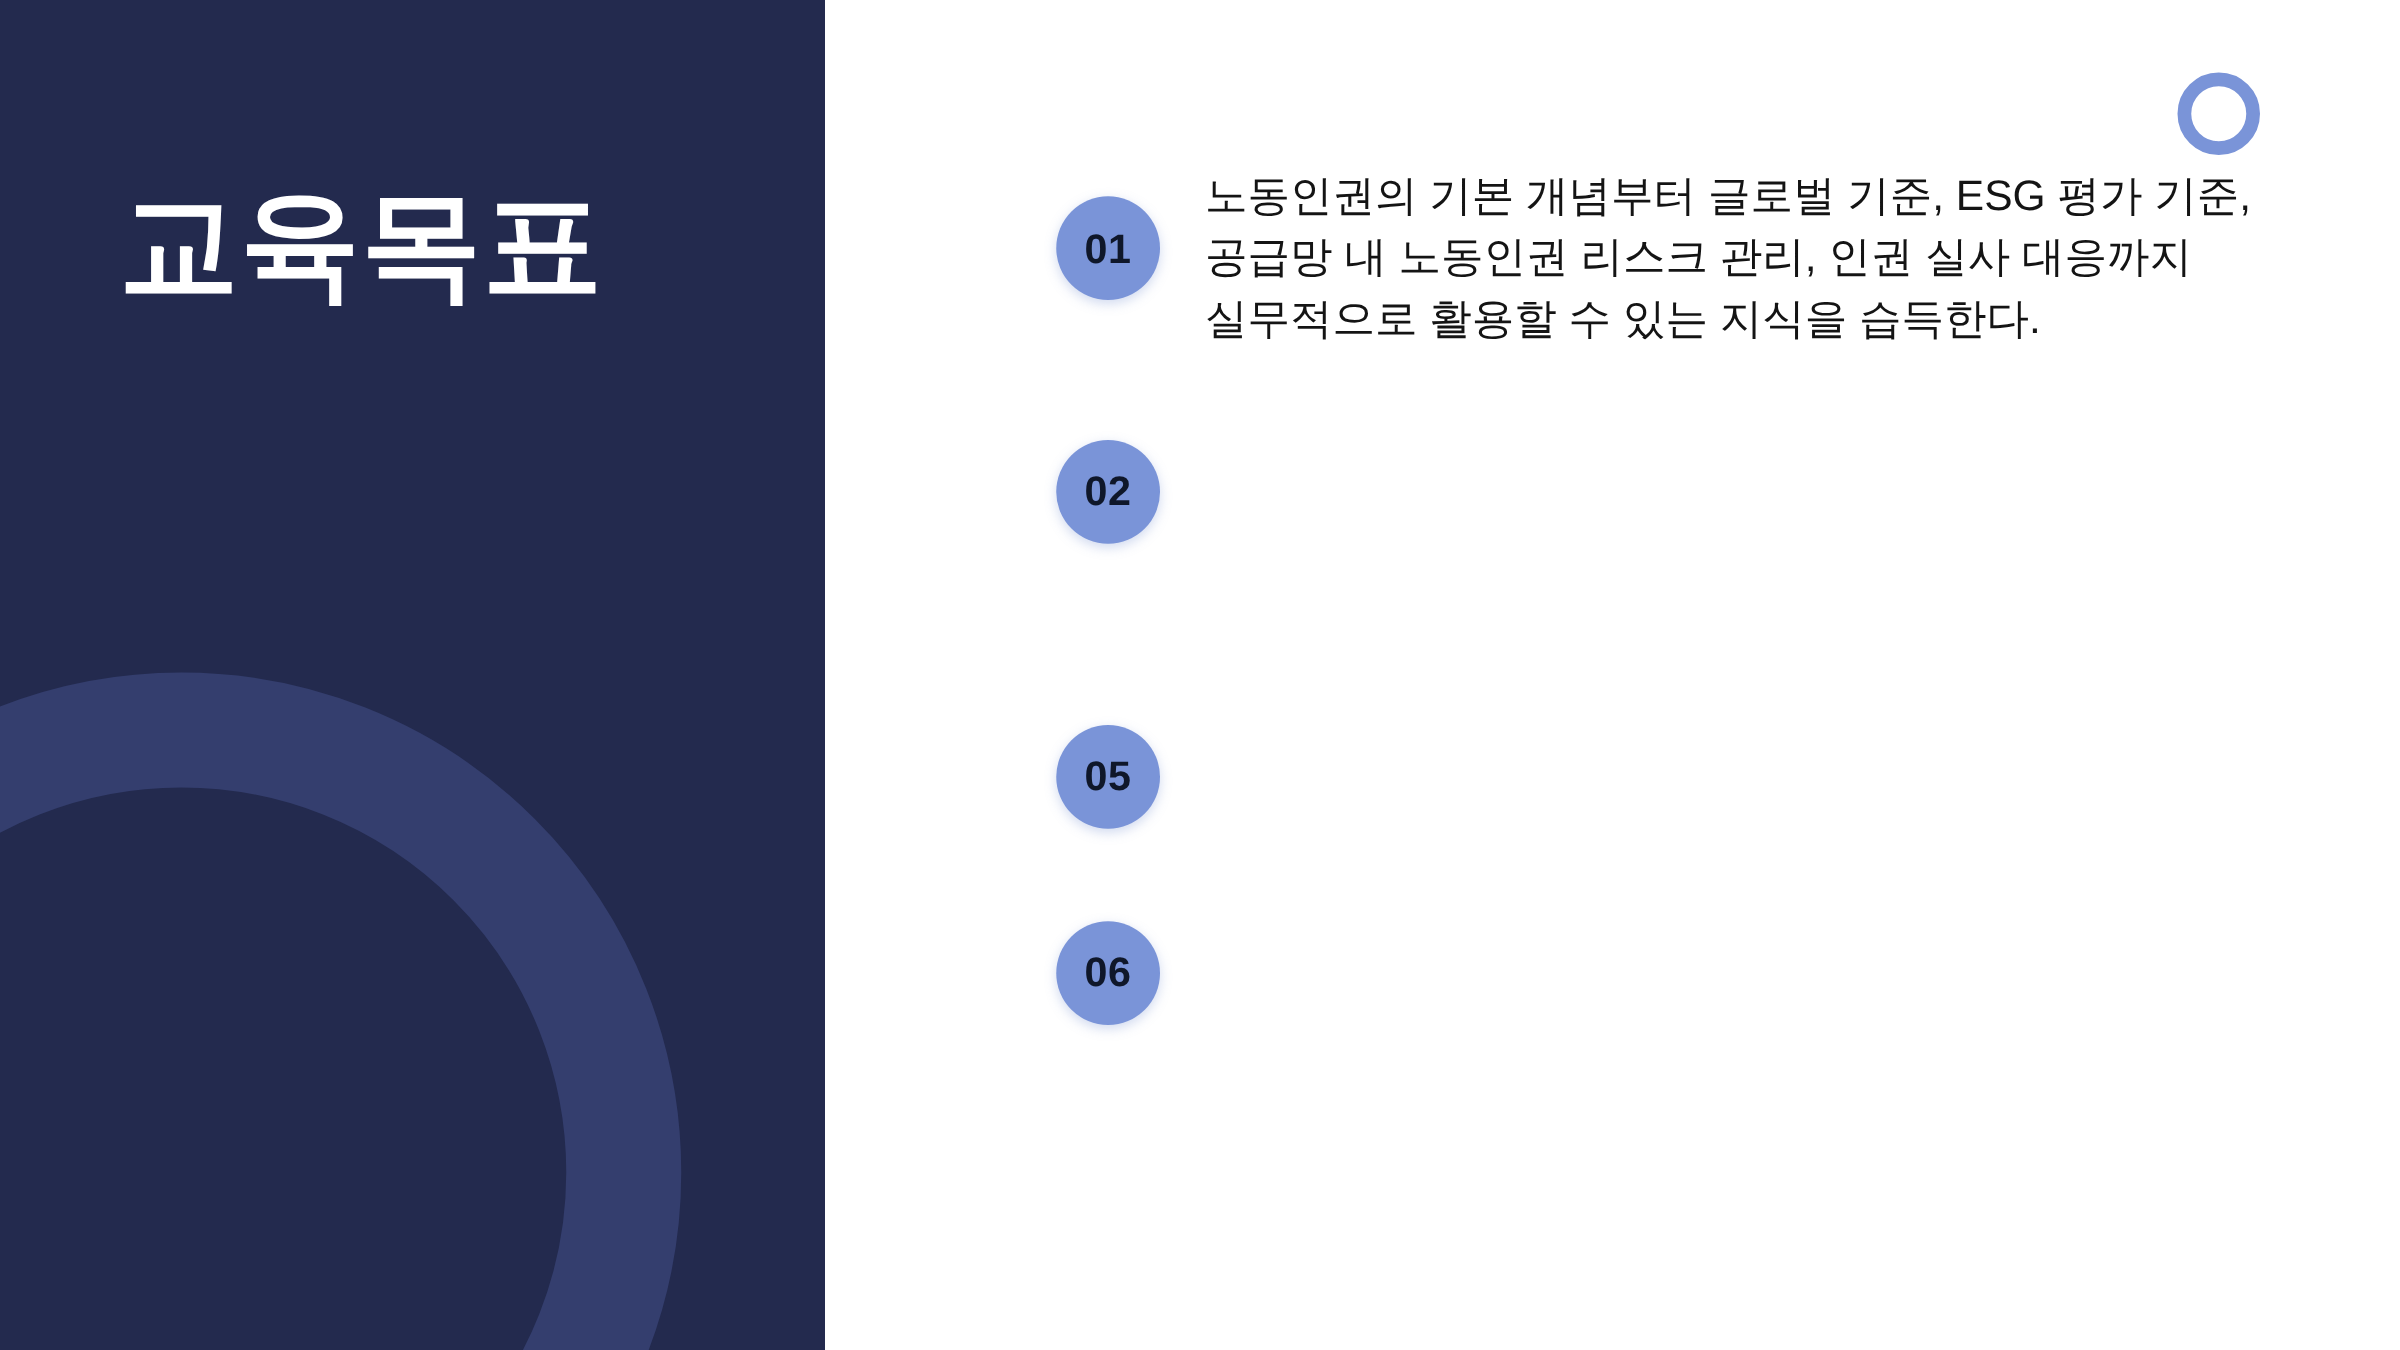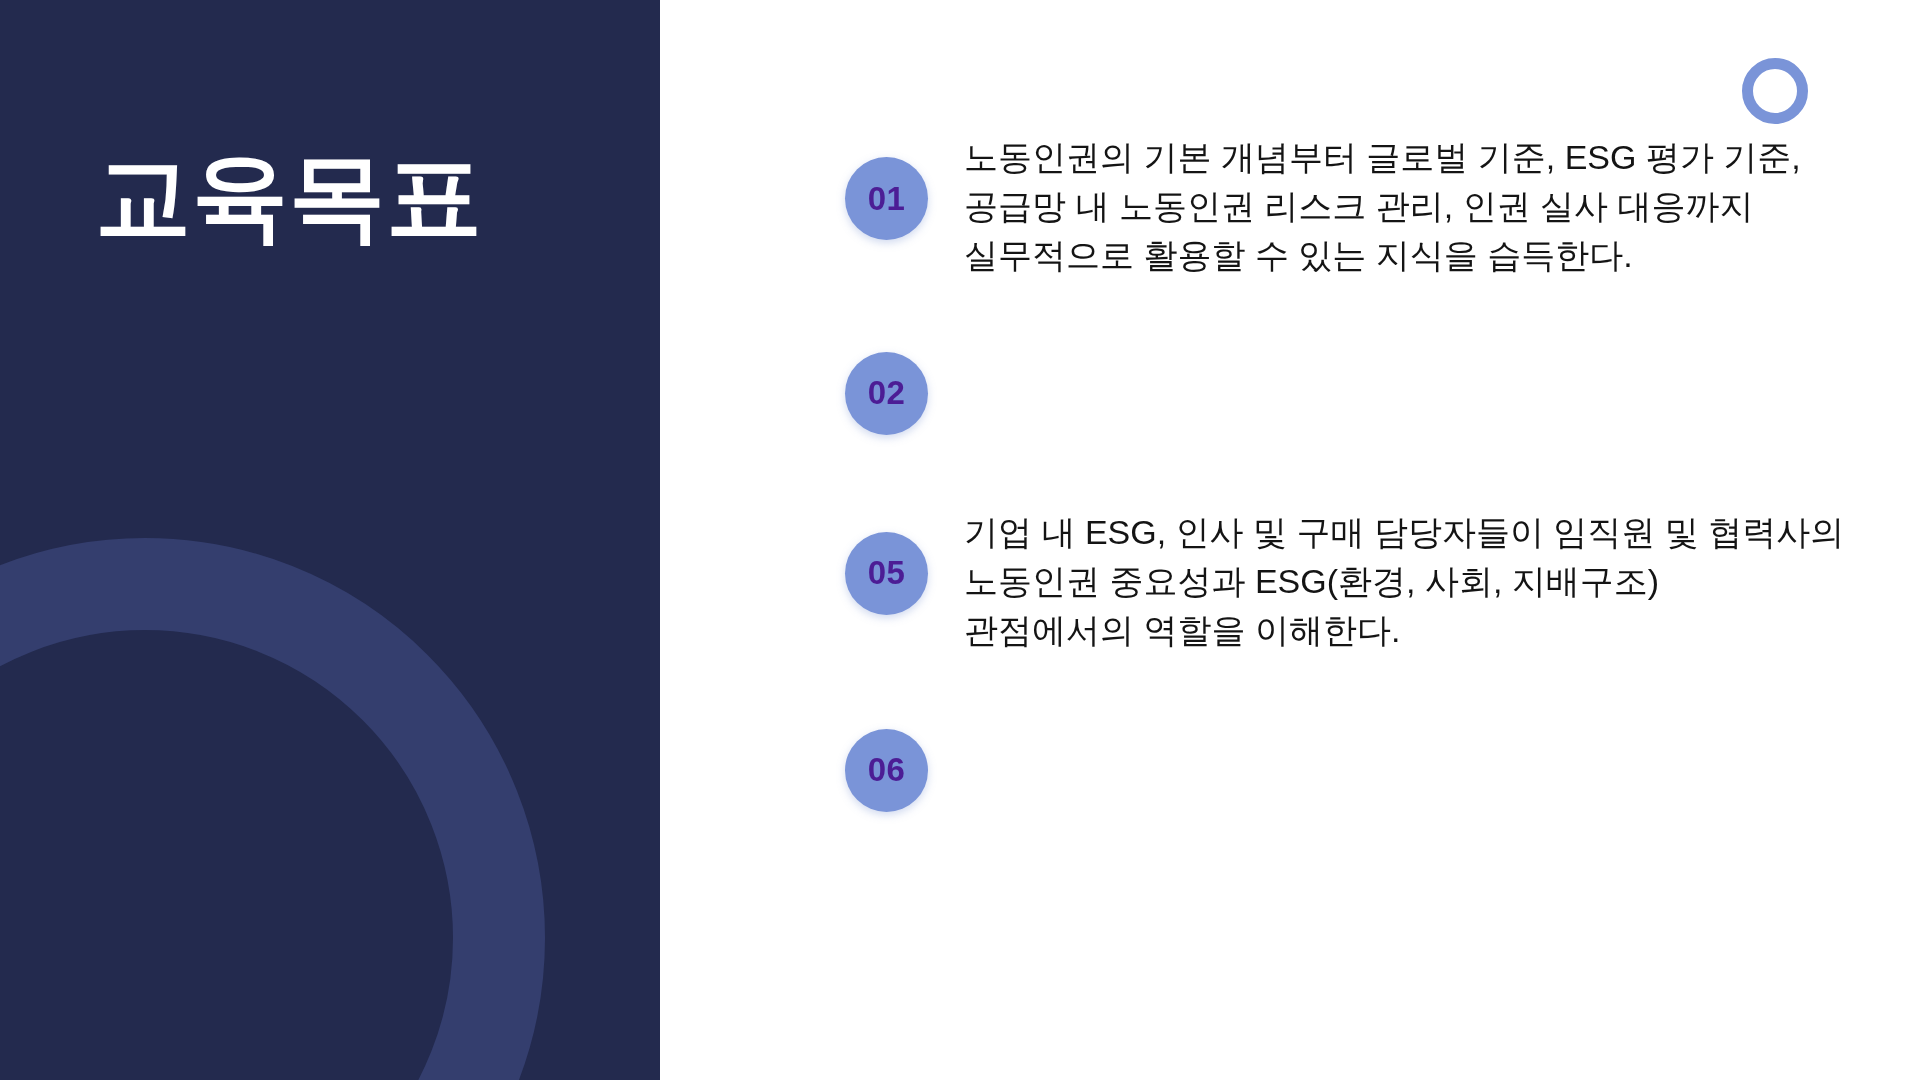--- a/index.html
+++ b/index.html
@@ -91,21 +91,21 @@
     align-items: flex-start;
     margin-bottom: 52px;
   }
 
   .goal-badge {
     flex: 0 0 auto;
     width: 83px;
     height: 83px;
     border-radius: 50%;
     background: #7a94d8;
-    color: #4c1d95;
+    color: #0f172a;
     font-size: 33px;
     font-weight: bold;
     display: flex;
     align-items: center;
     justify-content: center;
     box-shadow: 0 3px 9px rgba(120, 145, 210, 0.35);
     letter-spacing: 0.5px;
   }
 
   .goal-text {
@@ -115,21 +115,21 @@
     color: #141414;
     white-space: pre-line;
     padding-top: 1px;
   }
 
   
   .goal-item.lines-3 .goal-badge { margin-top: 25px; }
   .goal-item.lines-2 .goal-badge { margin-top: 2px; }
 
   .goal-item.item-01 { margin-bottom: 70px; }
-  .goal-item.item-02 { margin-bottom: 72px; }
+  .goal-item.item-02 { margin-bottom: 120px; }
   .goal-item.item-03 { margin-bottom: 72px; }
   .goal-item.item-04 { margin-bottom: 0; }
 </style>
 </head>
 <body>
 
 <div class="slide">
 
   <div class="left-panel">
     <div class="deco-arc"></div>
@@ -148,23 +148,20 @@
 공급망 내 노동인권 리스크 관리, 인권 실사 대응까지
 실무적으로 활용할 수 있는 지식을 습득한다.</div>
     </div>
 
     <div class="goal-item item-02 lines-2">
       <div class="goal-badge">02</div>
     </div>
 
     <div class="goal-item item-03 lines-3">
       <div class="goal-badge">05</div>
-      <div class="goal-text">기업 내 ESG, 인사 및 구매 담당자들이 임직원 및 협력사의
-노동인권 중요성과 ESG(환경, 사회, 지배구조)
-관점에서의 역할을 이해한다.</div>
     </div>
 
     <div class="goal-item item-04 lines-2">
       <div class="goal-badge">06</div>
     </div>
 
   </div>
 </div>
 
 </body></html>

